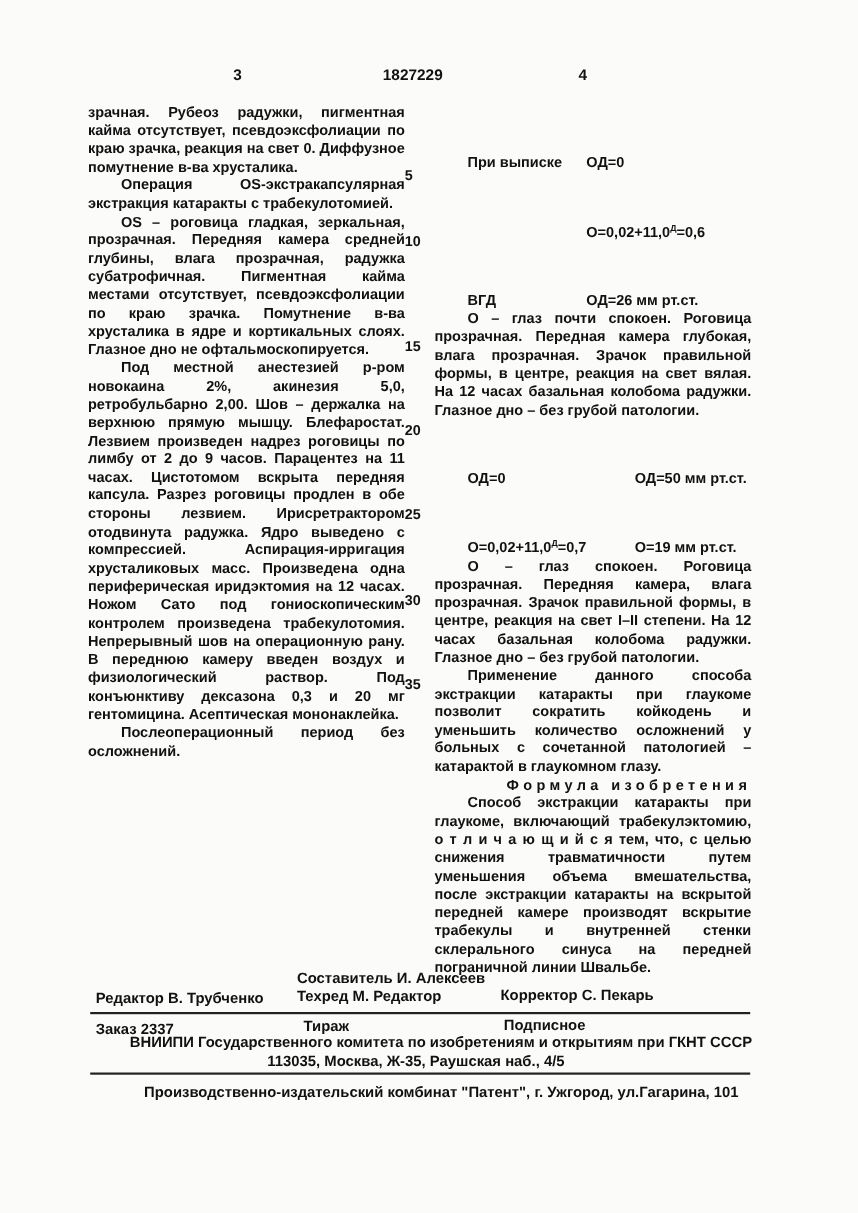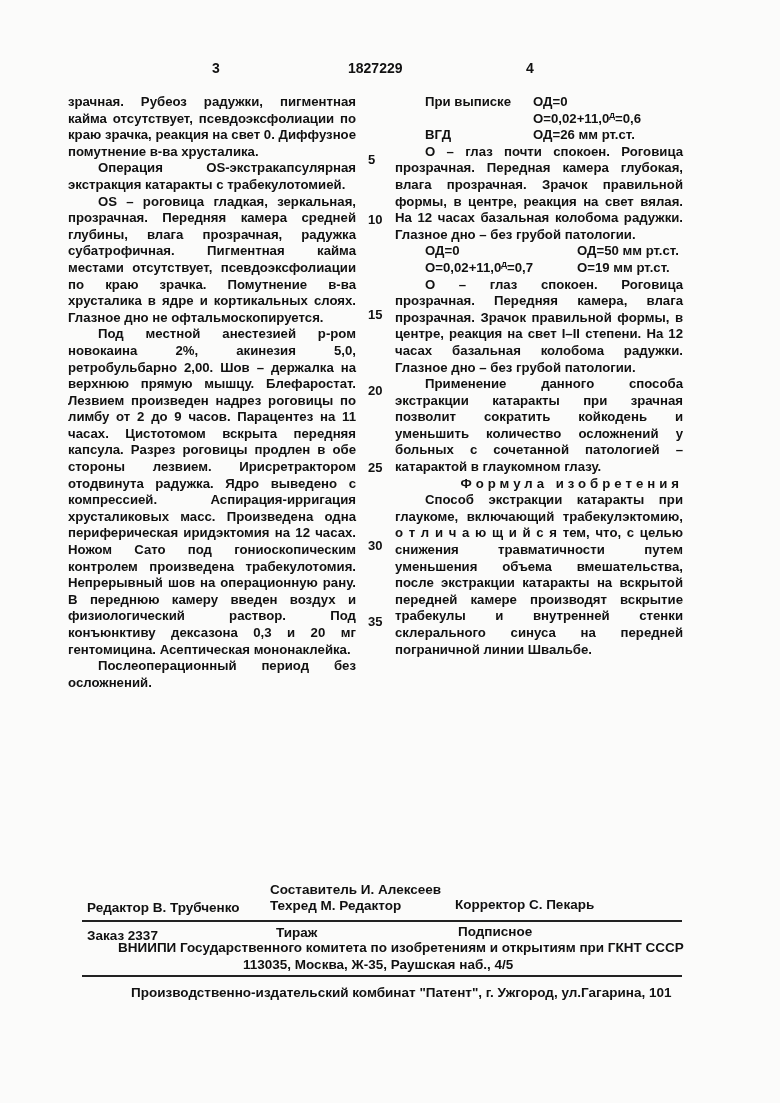--- a/index.html
+++ b/index.html
@@ -16,30 +16,30 @@
   #pg-num { left: 348px; }
   #pg-right { left: 526px; }
 
   .col {
     position: absolute;
     font-size: 13.2px;
     line-height: 16.6px;
     font-weight: bold;
     text-align: justify;
   }
-  #col-left { left: 68px; top: 94px; width: 288px; }
+  #col-left { left: 80px; top: 94px; width: 288px; }
   #col-right { left: 395px; top: 94px; width: 288px; }
   .col p { margin: 0; }
   .col p.ind { text-indent: 30px; }
 
   .lnum {
     position: absolute; left: 368px; font-size: 13px; font-weight: bold;
   }
 
-  .tbl { position: relative; height: 16.6px; white-space: nowrap; }
+  .tbl { position: relative; height: 16.6px; white-space: nowrap; margin-top: 46px; }
   .tbl span { position: absolute; top: 0; }
   .spaced { letter-spacing: 4px; text-align: right; display: block; }
   sup { font-size: 8px; line-height: 0; }
 
   .foot { position: absolute; font-size: 13.5px; font-weight: bold; white-space: nowrap; }
   .rule { position: absolute; height: 1.5px; background: #222; }
 </style>
 </head>
 <body>
 
@@ -78,21 +78,21 @@
   <p class="ind">O – глаз почти спокоен. Роговица прозрачная. Передная камера глубокая, влага прозрачная. Зрачок правильной формы, в центре, реакция на свет вялая. На 12 часах базальная колобома радужки. Глазное дно – без грубой патологии.</p>
   <div class="tbl">
     <span style="left:30px">ОД=0</span>
     <span style="left:182px">ОД=50 мм рт.ст.</span>
   </div>
   <div class="tbl">
     <span style="left:30px"><span style="position:static">O=0,02+11,0</span><sup style="position:static">Д</sup><span style="position:static">=0,7</span></span>
     <span style="left:182px">O=19 мм рт.ст.</span>
   </div>
   <p class="ind">O – глаз спокоен. Роговица прозрачная. Передняя камера, влага прозрачная. Зрачок правильной формы, в центре, реакция на свет I–II степени. На 12 часах базальная колобома радужки. Глазное дно – без грубой патологии.</p>
-  <p class="ind">Применение данного способа экстракции катаракты при зрачная позволит сократить койкодень и уменьшить количество осложнений у больных с сочетанной патологией – катарактой в глаукомном глазу.</p>
+  <p class="ind">Применение данного способа экстракции катаракты при глаукоме позволит сократить койкодень и уменьшить количество осложнений у больных с сочетанной патологией – катарактой в глаукомном глазу.</p>
   <span class="spaced">Формула изобретения</span>
   <p class="ind">Способ экстракции катаракты при глаукоме, включающий трабекулэктомию, о т л и ч а ю щ и й с я тем, что, с целью снижения травматичности путем уменьшения объема вмешательства, после экстракции катаракты на вскрытой передней камере производят вскрытие трабекулы и внутренней стенки склерального синуса на передней пограничной линии Швальбе.</p>
 </div>
 
 <div class="foot" style="left:270px; top:882px">Составитель И. Алексеев</div>
 <div class="foot" style="left:87px; top:900px">Редактор В. Трубченко</div>
 <div class="foot" style="left:270px; top:898px">Техред М. Редактор</div>
 <div class="foot" style="left:455px; top:897px">Корректор С. Пекарь</div>
 <div class="rule" style="left:82px; top:920px; width:600px"></div>
 <div class="foot" style="left:87px; top:928px">Заказ 2337</div>

